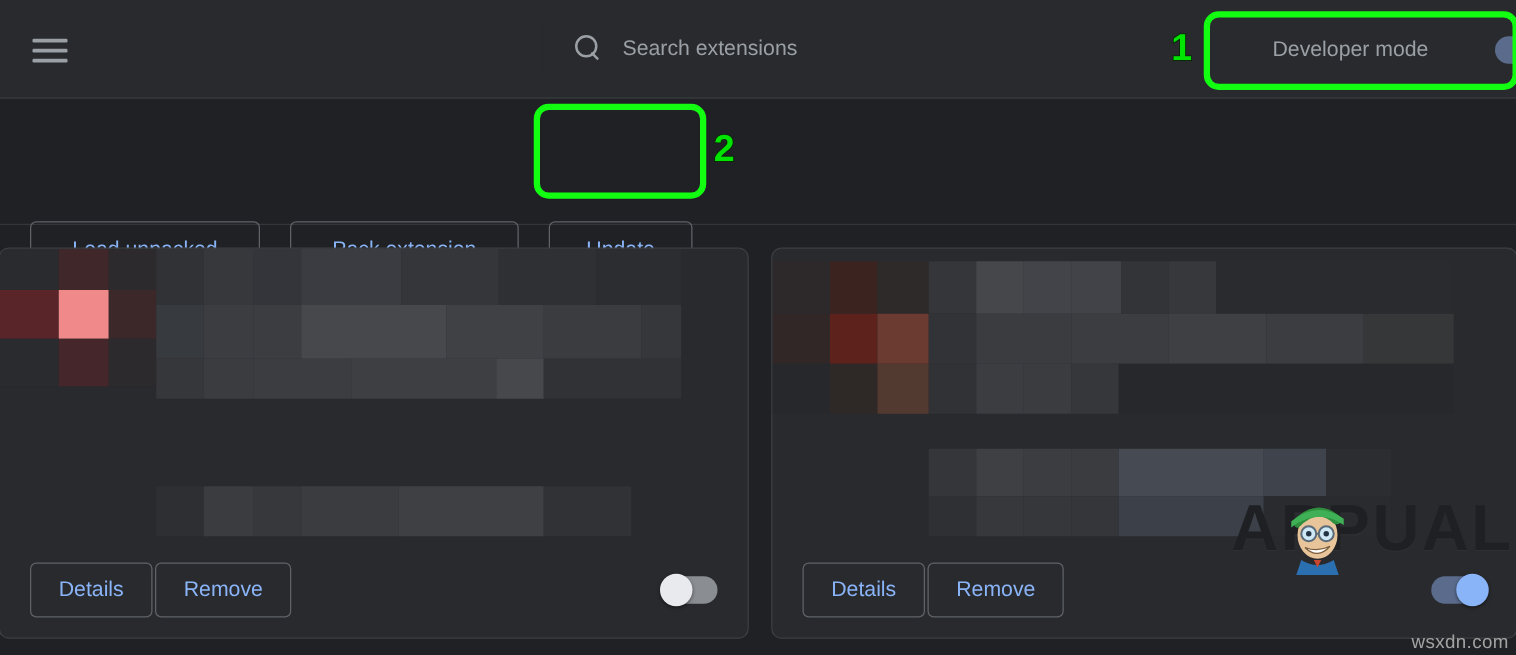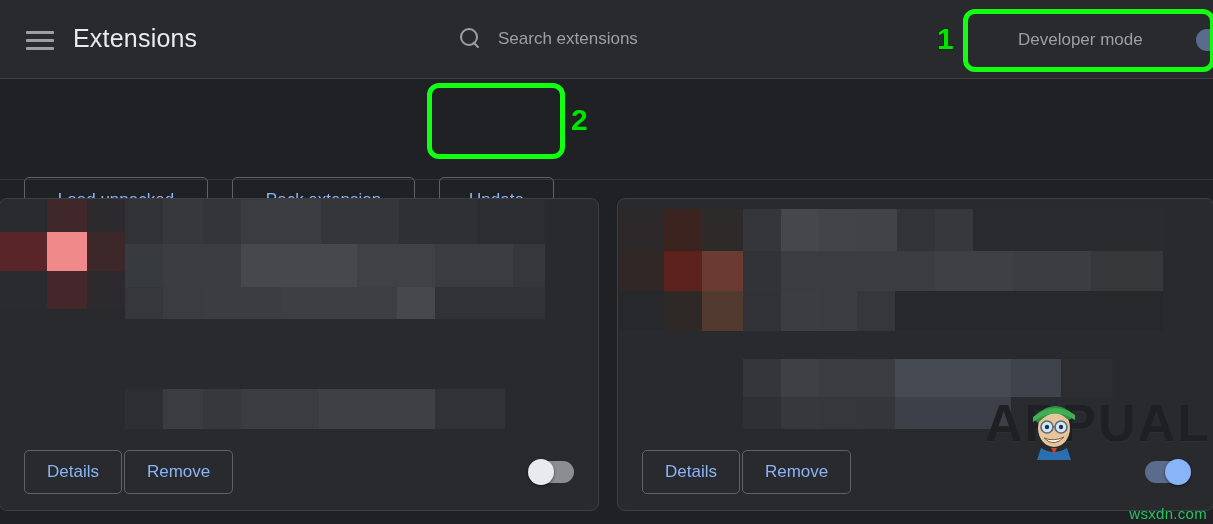--- a/index.html
+++ b/index.html
@@ -166,38 +166,37 @@
     font-family: "Liberation Sans", sans-serif;
     pointer-events: none; user-select: none;
     text-shadow: 0 1px 0 rgba(255,255,255,.03);
   }
   .wm-mascot {
     position: absolute; left: 1027px; top: 398px;
     width: 54px; height: 62px; pointer-events: none;
   }
   .wm-wsxdn {
     position: absolute; right: 6px; bottom: 2px;
-    font-size: 15px; color: #22c55e; letter-spacing: .3px;
+    font-size: 15px; color: #a3a3a3; letter-spacing: .3px;
     pointer-events: none; user-select: none;
   }
 </style>
 </head>
 <body>
 
 <div class="app">
 
   <div class="header">
 
     <div class="hamburger">
       <span></span>
       <span></span>
       <span></span>
     </div>
 
-    <div class="page-title">Extensions</div>
 
     <div class="search-box">
       <span class="search-icon"></span>
       <input class="search-input" type="text" placeholder="Search extensions" style="">
     </div>
 
     <div class="devmode-wrap">
       <span class="devmode-label">Developer mode</span>
       <div class="toggle on">
         <span class="knob"></span>

